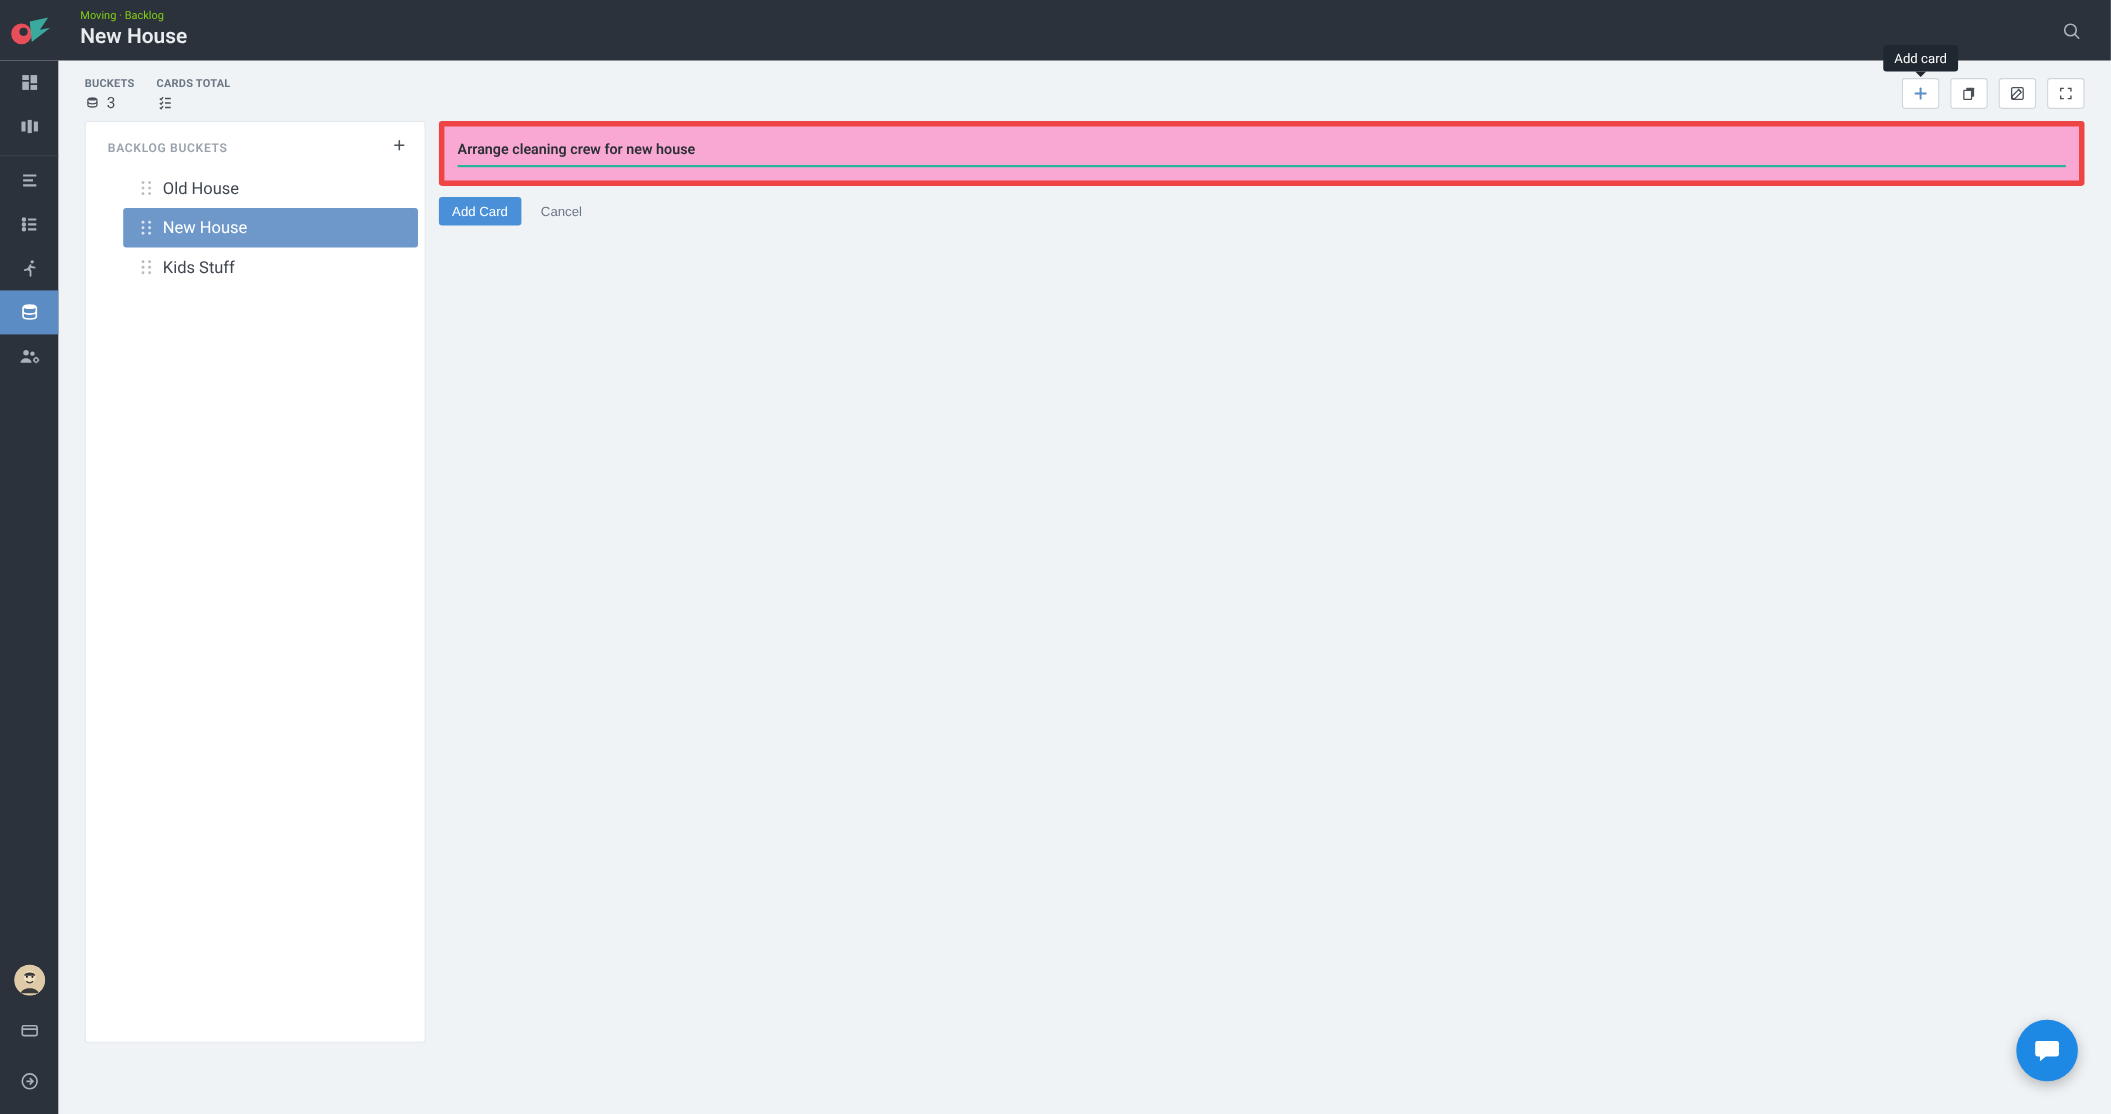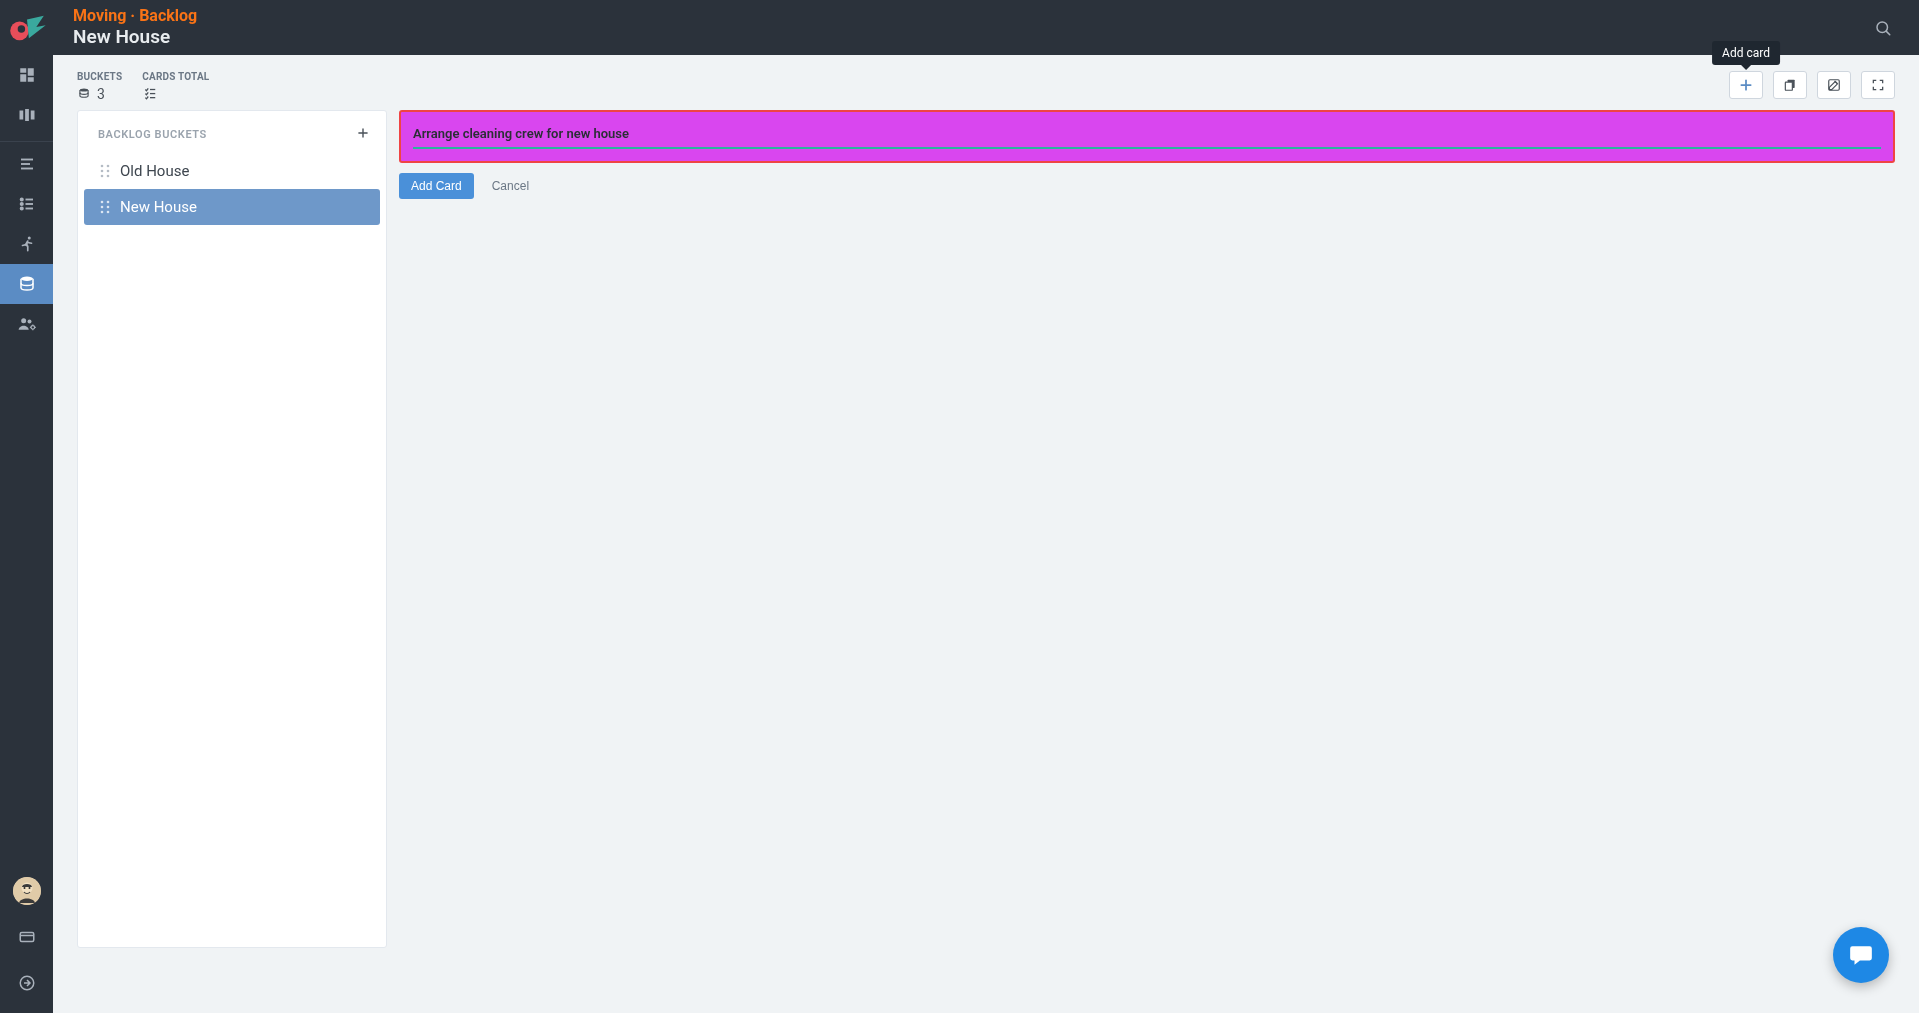--- a/index.html
+++ b/index.html
@@ -24,21 +24,21 @@
 .logo {
   width: 53px;
   height: 55px;
   display: flex;
   align-items: center;
   justify-content: center;
   position: relative;
 }
 .logo svg { width: 38px; height: 28px; }
 .header-titles { display: flex; flex-direction: column; padding-left: 20px; }
-.breadcrumb { color: #f97316; font-size: 16px; line-height: 1.2; font-weight: bold; }
+.breadcrumb { color: #84cc16; font-size: 10px; line-height: 1.2; }
 .page-title { color: #e8ecef; font-size: 19px; font-weight: 600; line-height: 1.3; }
 .header-spacer { flex: 1; }
 .search-btn {
   width: 32px; height: 32px; display:flex; align-items:center; justify-content:center;
   color:#a9b1bb; cursor:pointer; border-radius:4px;
 }
 
 
 .left-rail {
   position: absolute;
@@ -104,38 +104,38 @@
 .panel {
   background:#fff; border:1px solid #e3e8ee; border-radius:3px;
 }
 .bucket-panel { width: 310px; height: 838px; display:flex; flex-direction:column; }
 .panel-header {
   display:flex; align-items:center; justify-content:space-between;
   padding: 14px 16px 10px 20px;
   color:#9aa3ad; font-size:11px; letter-spacing:.6px; font-weight:600;text-align:center;
 }
 .add-bucket { cursor:pointer; color:#4a5159; font-size:18px; line-height:1; }
-.bucket-list { padding: 0 0 12px 0; }
+.bucket-list { padding: 0 0 12px 0; margin-left: 28px; }
 .bucket-item {
   display:flex; align-items:center; gap:10px;
   height: 36px; padding: 0 12px 0 16px;
   color:#3e464f; font-size:15px; cursor:pointer;
   margin: 0 6px;
   border-radius:3px;
 }
 .bucket-item .grip { color:#b5bcc5; display:flex; }
 .bucket-item.selected {
   background:#6e98c9; color:#fff;
 }
 .bucket-item.selected .grip { color:#dbe6f3; }
 
 
 .card-create { flex:1; }
 .card-input-wrap {
-  background:#d946ef; border:2px solid #ef4444; border-radius:3px;
+  background:#f9a8d4; border:5px solid #ef4444; border-radius:3px;
   padding: 10px 12px 12px 12px;
 }
 .card-input {
   width:100%; border:none; outline:none; font-size:13px; color:#2a2f35;
   font-weight:600; padding:4px 0 6px 0; border-bottom:2px solid #29b49c;
   background:transparent; font-family:inherit;
 }
 .card-actions { display:flex; gap:14px; margin-top:10px; }
 .btn-primary {
   background:#4a90d9; color:#fff; border:none; border-radius:3px;
@@ -360,20 +360,33 @@
                 <circle cx="2" cy="2" r="1.3"></circle>
                 <circle cx="8" cy="2" r="1.3"></circle>
                 <circle cx="2" cy="7" r="1.3"></circle>
                 <circle cx="8" cy="7" r="1.3"></circle>
                 <circle cx="2" cy="12" r="1.3"></circle>
                 <circle cx="8" cy="12" r="1.3"></circle>
               </svg>
           </span>
           <span>New House</span>
         </div>
+        <div class="bucket-item">
+          <span class="grip">
+            <svg width="10" height="14" viewBox="0 0 10 14" fill="currentColor">
+                <circle cx="2" cy="2" r="1.3"></circle>
+                <circle cx="8" cy="2" r="1.3"></circle>
+                <circle cx="2" cy="7" r="1.3"></circle>
+                <circle cx="8" cy="7" r="1.3"></circle>
+                <circle cx="2" cy="12" r="1.3"></circle>
+                <circle cx="8" cy="12" r="1.3"></circle>
+              </svg>
+          </span>
+          <span>Kids Stuff</span>
+        </div>
       </div>
     </div>
 
     <div class="card-create">
       <div class="card-input-wrap panel">
         <input class="card-input" type="text" value="Arrange cleaning crew for new house" style="">
       </div>
       <div class="card-actions">
         <button class="btn-primary">Add Card</button>
         <button class="btn-cancel">Cancel</button>

